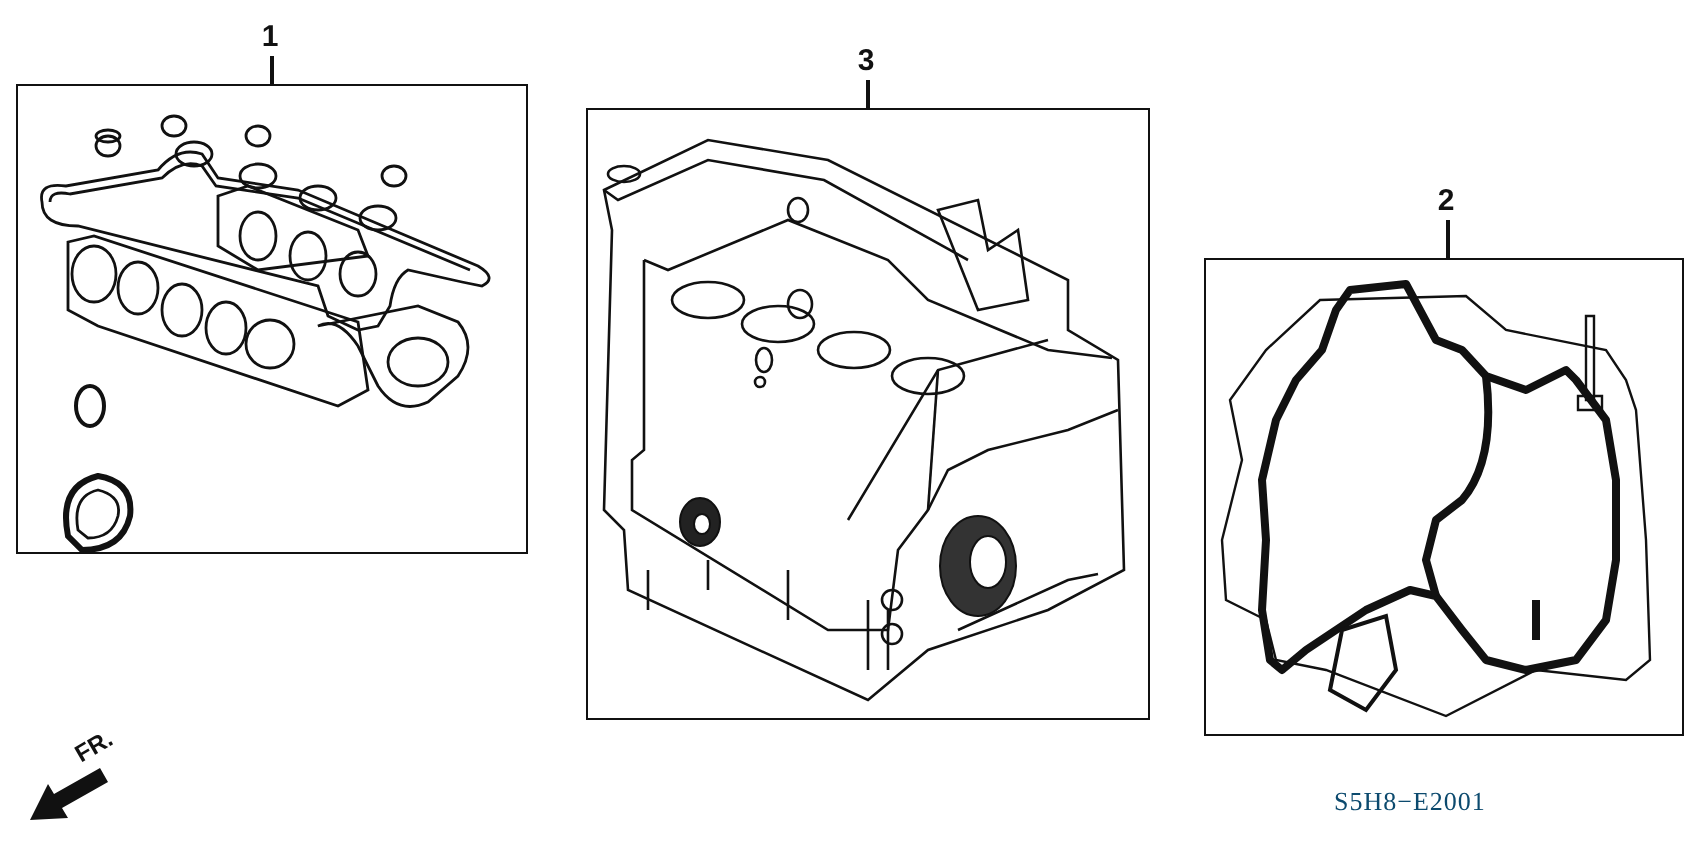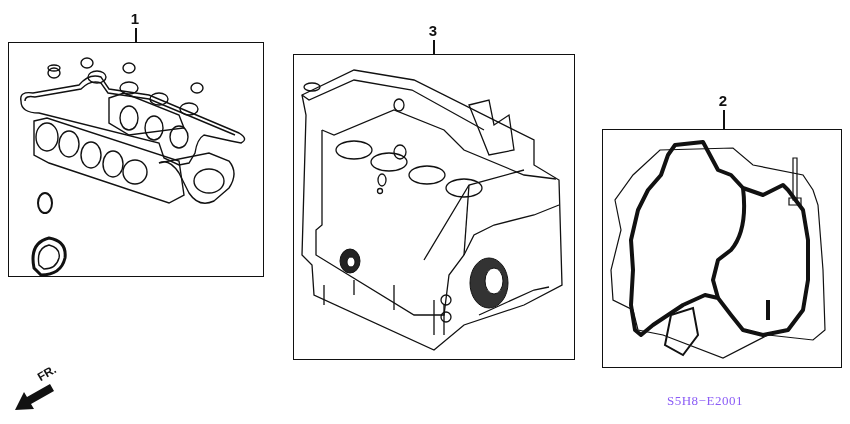--- a/index.html
+++ b/index.html
@@ -1,20 +1,20 @@
 <!DOCTYPE html>
 <html><head>
 <meta charset="utf-8">
 <style>
   html, body { margin:0; padding:0; background:#ffffff; }
   body { width:850px; height:424px; position:relative; overflow:hidden; font-family:"Liberation Sans", sans-serif; }
   .part-box { position:absolute; border:1.5px solid #111; box-sizing:border-box; }
   .part-label { position:absolute; font-family:"Liberation Sans", sans-serif; font-weight:bold; font-size:15px; color:#111; transform:translateX(-50%); }
   .leader { position:absolute; width:1.5px; background:#111; }
-  .diagram-code { position:absolute; left:667px; top:393px; font-family:"Liberation Serif", serif; font-size:13px; color:#8b5cf6; letter-spacing:0.5px; }
+  .diagram-code { position:absolute; left:667px; top:393px; font-family:"Liberation Serif", serif; font-size:13px; color:#0c4a6e; letter-spacing:0.5px; }
   .fr-arrow { position:absolute; left:10px; top:370px; width:80px; height:45px; }
   .fr-text { position:absolute; left:42px; top:370px; font-family:"Liberation Sans", sans-serif; font-weight:bold; font-size:12px; transform:rotate(-30deg); transform-origin:left bottom; color:#111; }
   svg path, svg ellipse, svg circle, svg rect, svg polyline, svg polygon, svg line { vector-effect: non-scaling-stroke; }
 </style>
 </head>
 <body>
 
 <div class="part-label" style="left:135px; top:10px;">1</div>
 <div class="leader" style="left:135px; top:28px; height:14px;"></div>
 <div class="part-box" style="left:8px; top:42px; width:256px; height:235px;">

